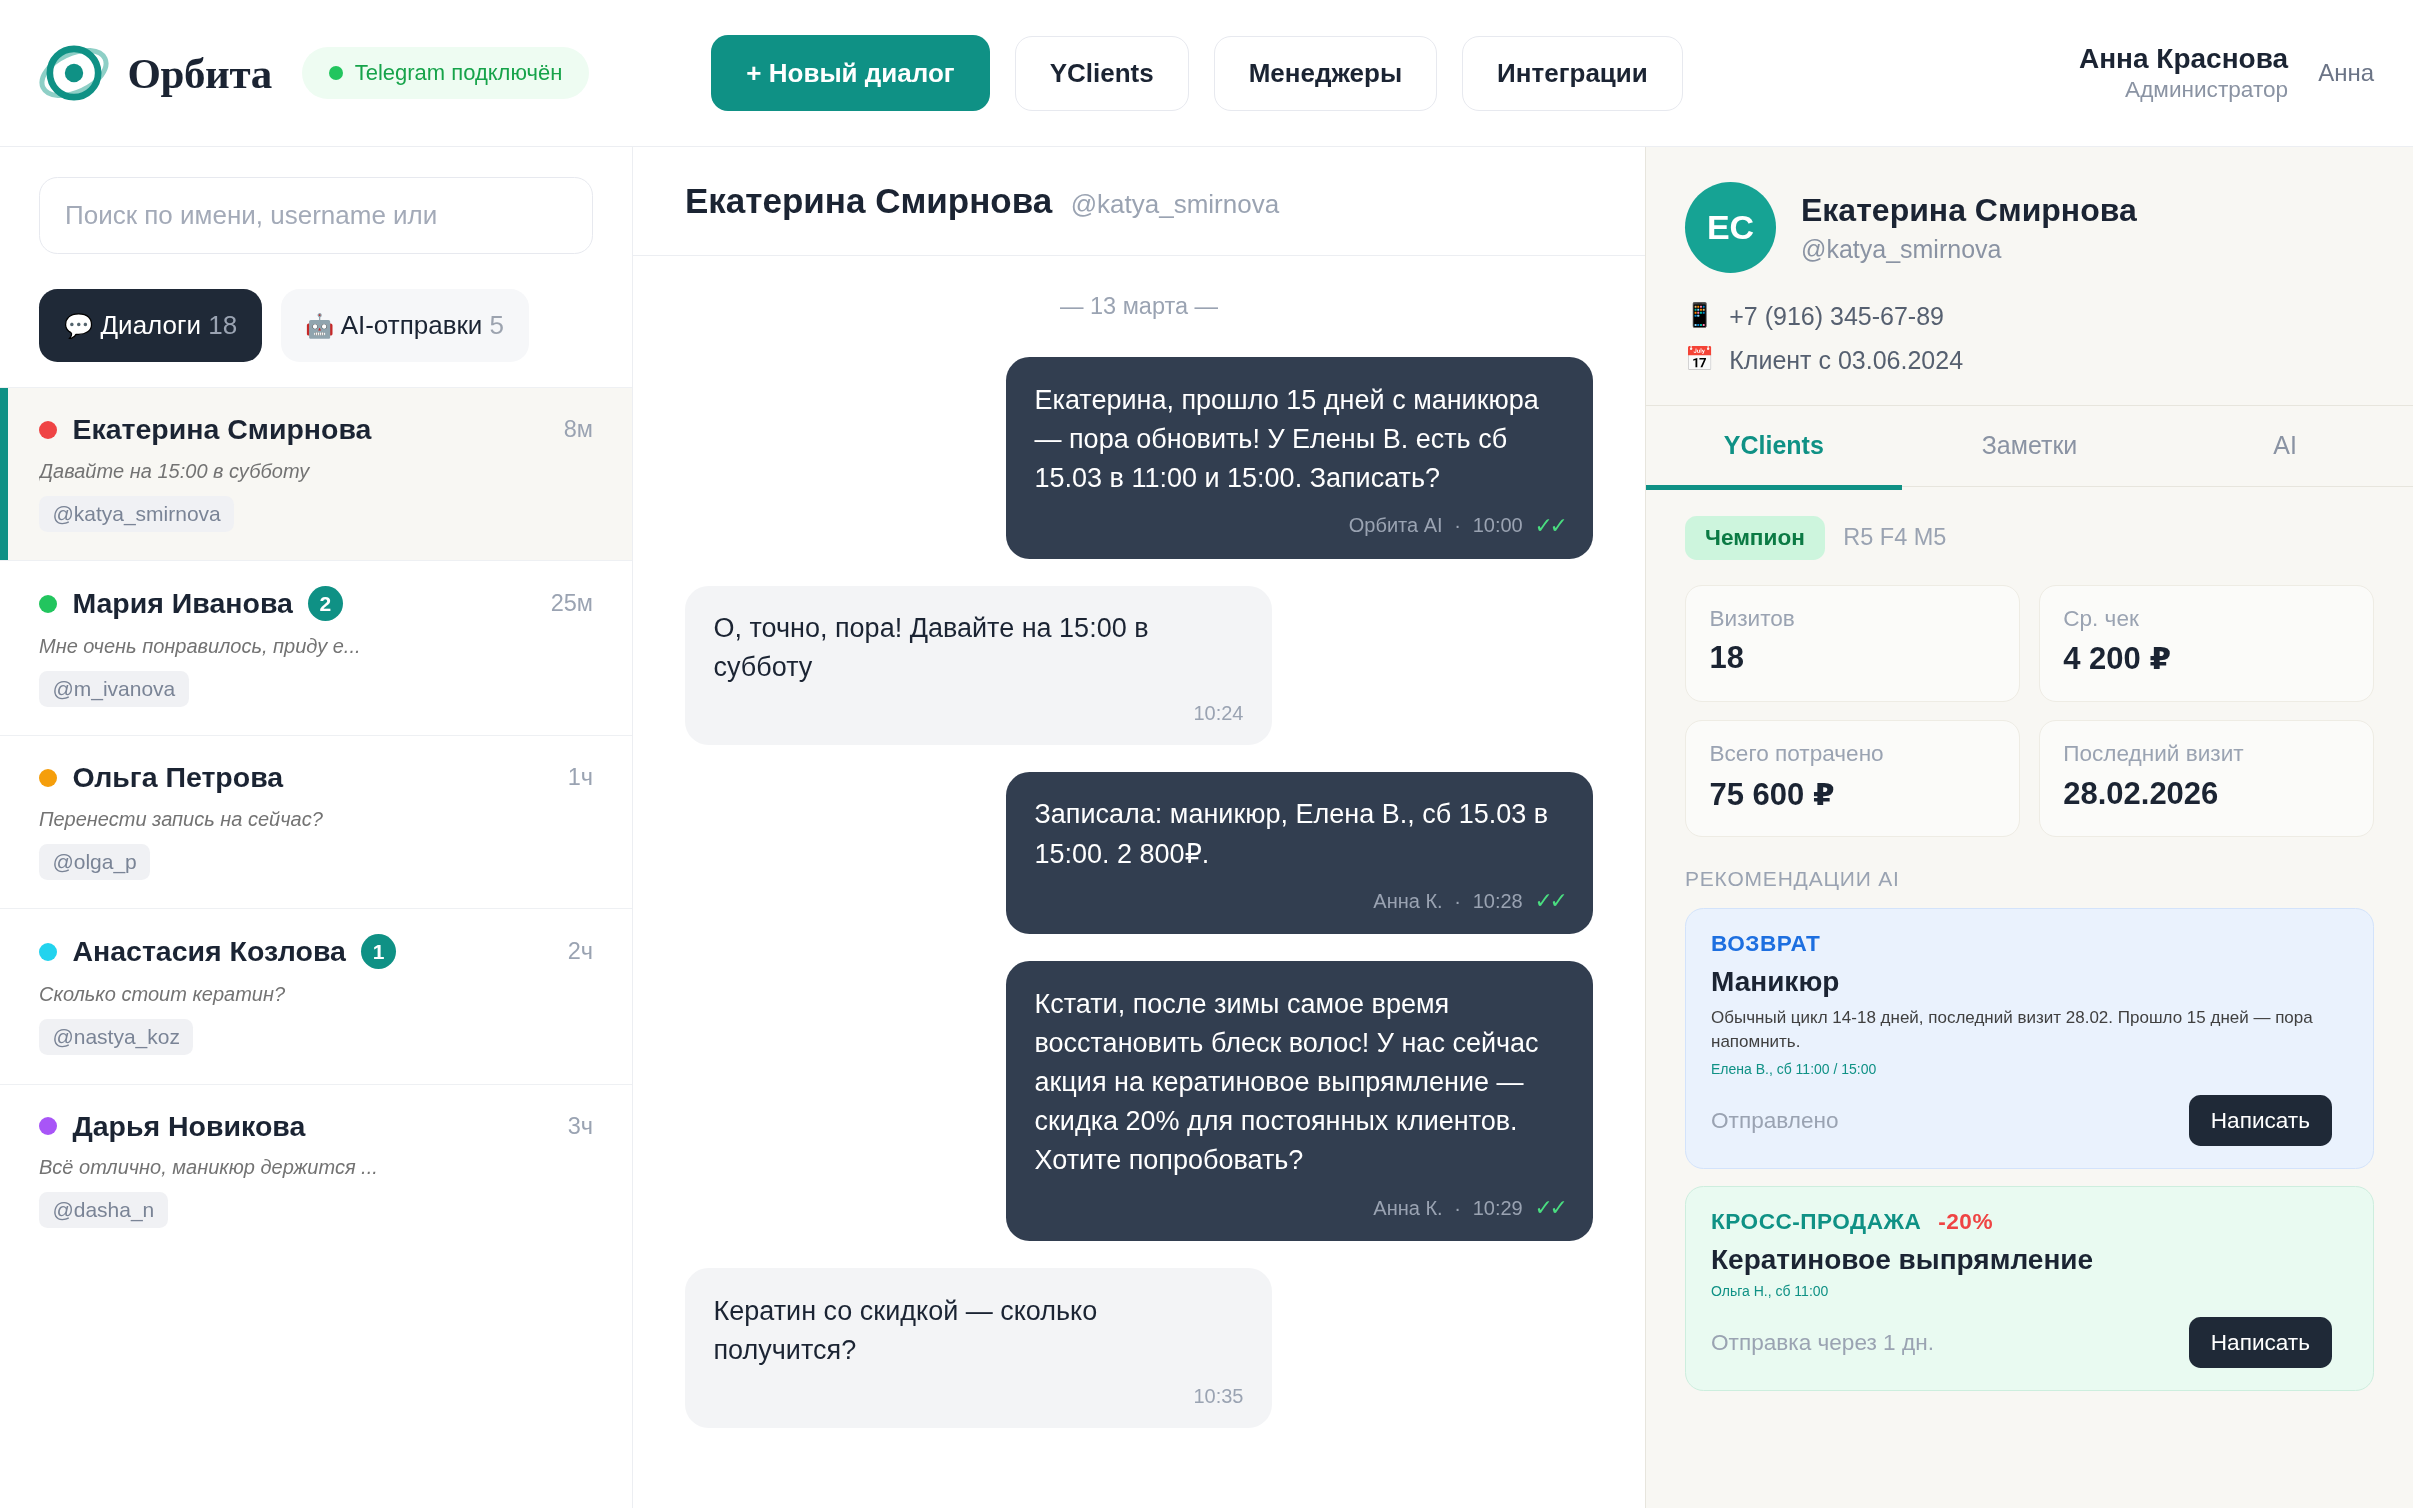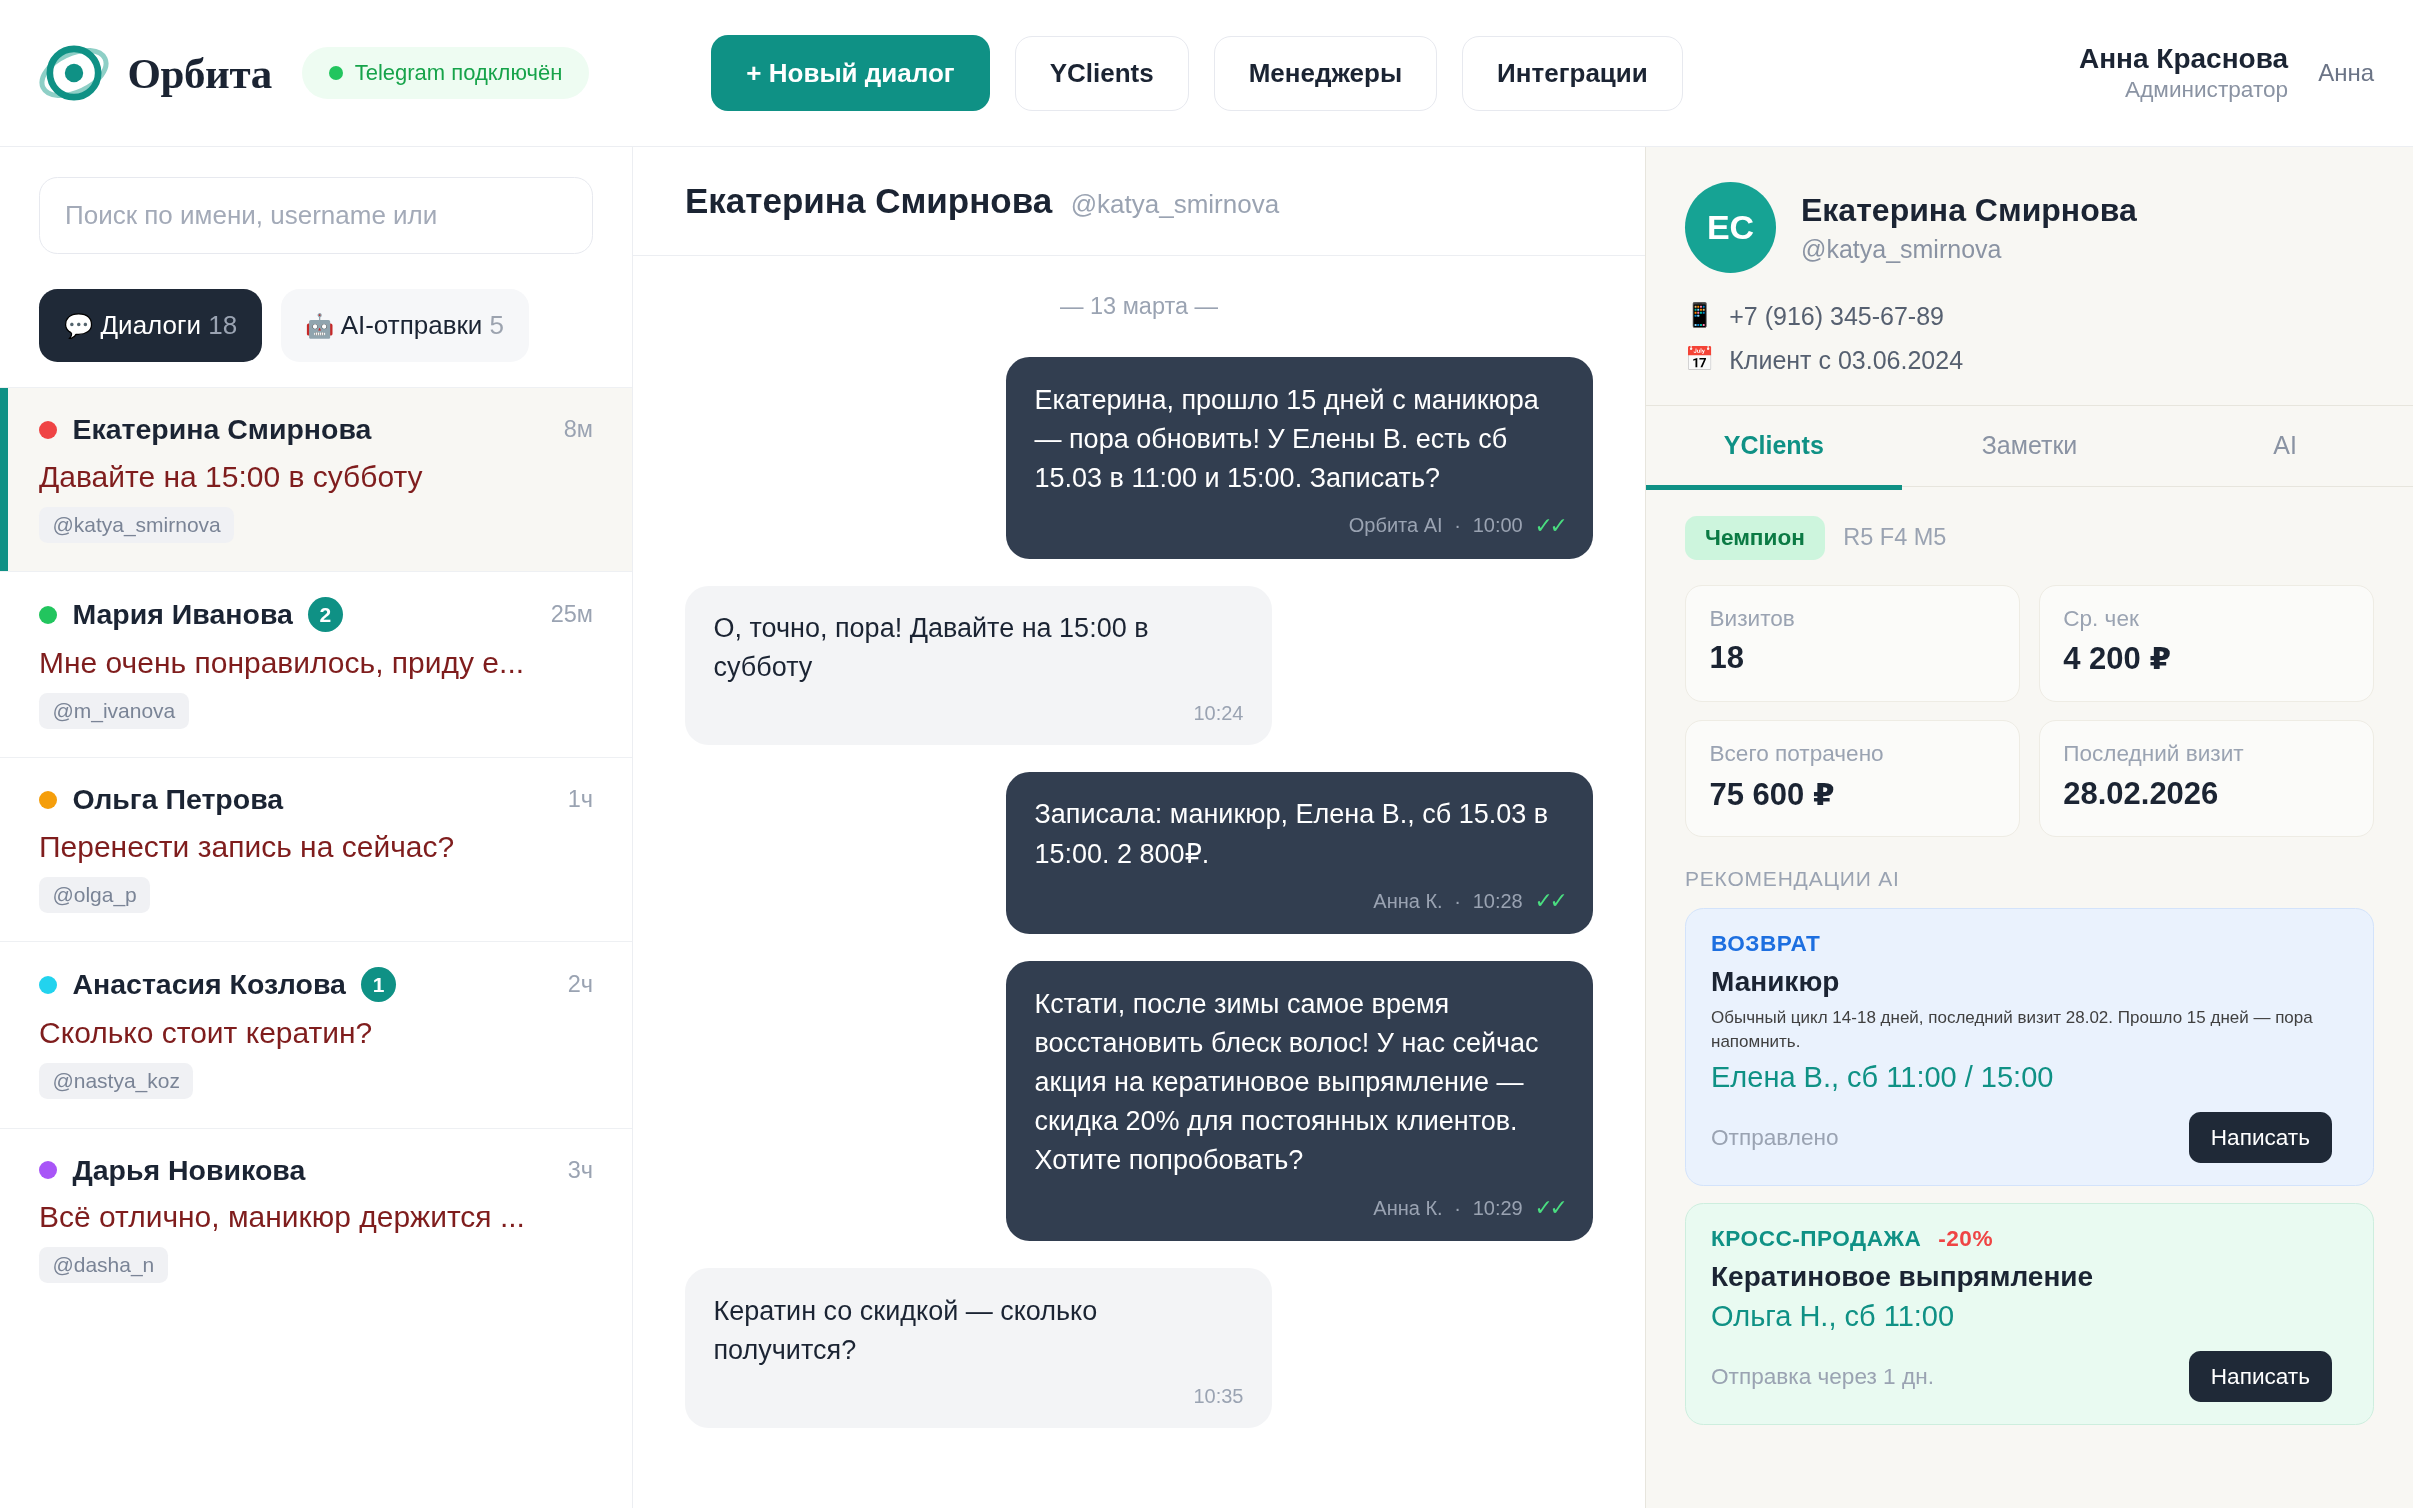--- a/index.html
+++ b/index.html
@@ -138,22 +138,22 @@
   .d-name { font-size: 28.5px; font-weight: bold; color: #1b2433; white-space: nowrap;}
   .d-badge {
     background: #0f9185; color: #fff;
     border-radius: 837px;
     min-width: 35px; height: 35px;
     display: flex; align-items: center; justify-content: center;
     font-size: 21px; font-weight: bold; padding: 0 11px;
   }
   .d-time { margin-left: auto; font-size: 23.5px; color: #9aa3b2; }
   .d-preview {
-    margin-top: 13.4px; font-size: 30px; color: #7f1d1d;
-    white-space: nowrap; overflow: hidden; text-overflow: ellipsis;
+    margin-top: 13.4px; font-size: 20px; color: #737373;
+    white-space: nowrap; overflow: hidden; text-overflow: ellipsis; font-style: italic;
   }
   .d-user {
     display: inline-block; margin-top: 13.4px;
     background: #f0f1f4; color: #7a8496;
     border-radius: 8.4px; padding: 5.9px 13.4px; font-size: 21px;
   }
 
   
   .chat { flex: 1 1 auto; display: flex; flex-direction: column; min-width: 0; background:#fff; }
   .chat-head {
@@ -251,21 +251,21 @@
     padding: 22px 41px 22px 25px;
   }
   .rec.blue  { background: #eaf2fd; border: 1.7px solid #d3e3fb; }
   .rec.green { background: #e9faf1; border: 1.7px solid #cdeede; }
   .rec-kicker { display: flex; align-items: baseline; gap: 17px; font-size: 22.6px; font-weight: bold; letter-spacing: 0.5px;}
   .rec-kicker.blue-k  { color: #1d6fe0; }
   .rec-kicker.green-k { color: #0f9185; }
   .rec-discount { color: #ef4444; font-weight: bold; font-size: 22.6px; }
   .rec-title { margin-top: 8.4px; font-size: 28px; font-weight: bold; color: #1b2433; }
   .rec-desc { margin-top: 8.4px; font-size: 17px; line-height: 1.42; color: #404040; }
-  .rec-slot { margin-top: 6.7px; font-size: 29px; color: #0f9185; }
+  .rec-slot { margin-top: 6.7px; font-size: 14px; color: #0f9185; }
   .rec-foot { margin-top: 18.4px; display: flex; align-items: center; }
   .rec-status { font-size: 22.6px; color: #9aa3b2; }
   .btn-write {
     margin-left: auto;
     background: #1f2937; color: #ffffff;
     border: none; border-radius: 11.7px;
     padding: 12.6px 22px; font-size: 22.6px; font-family: inherit;
     cursor: pointer;
   }
 </style>

